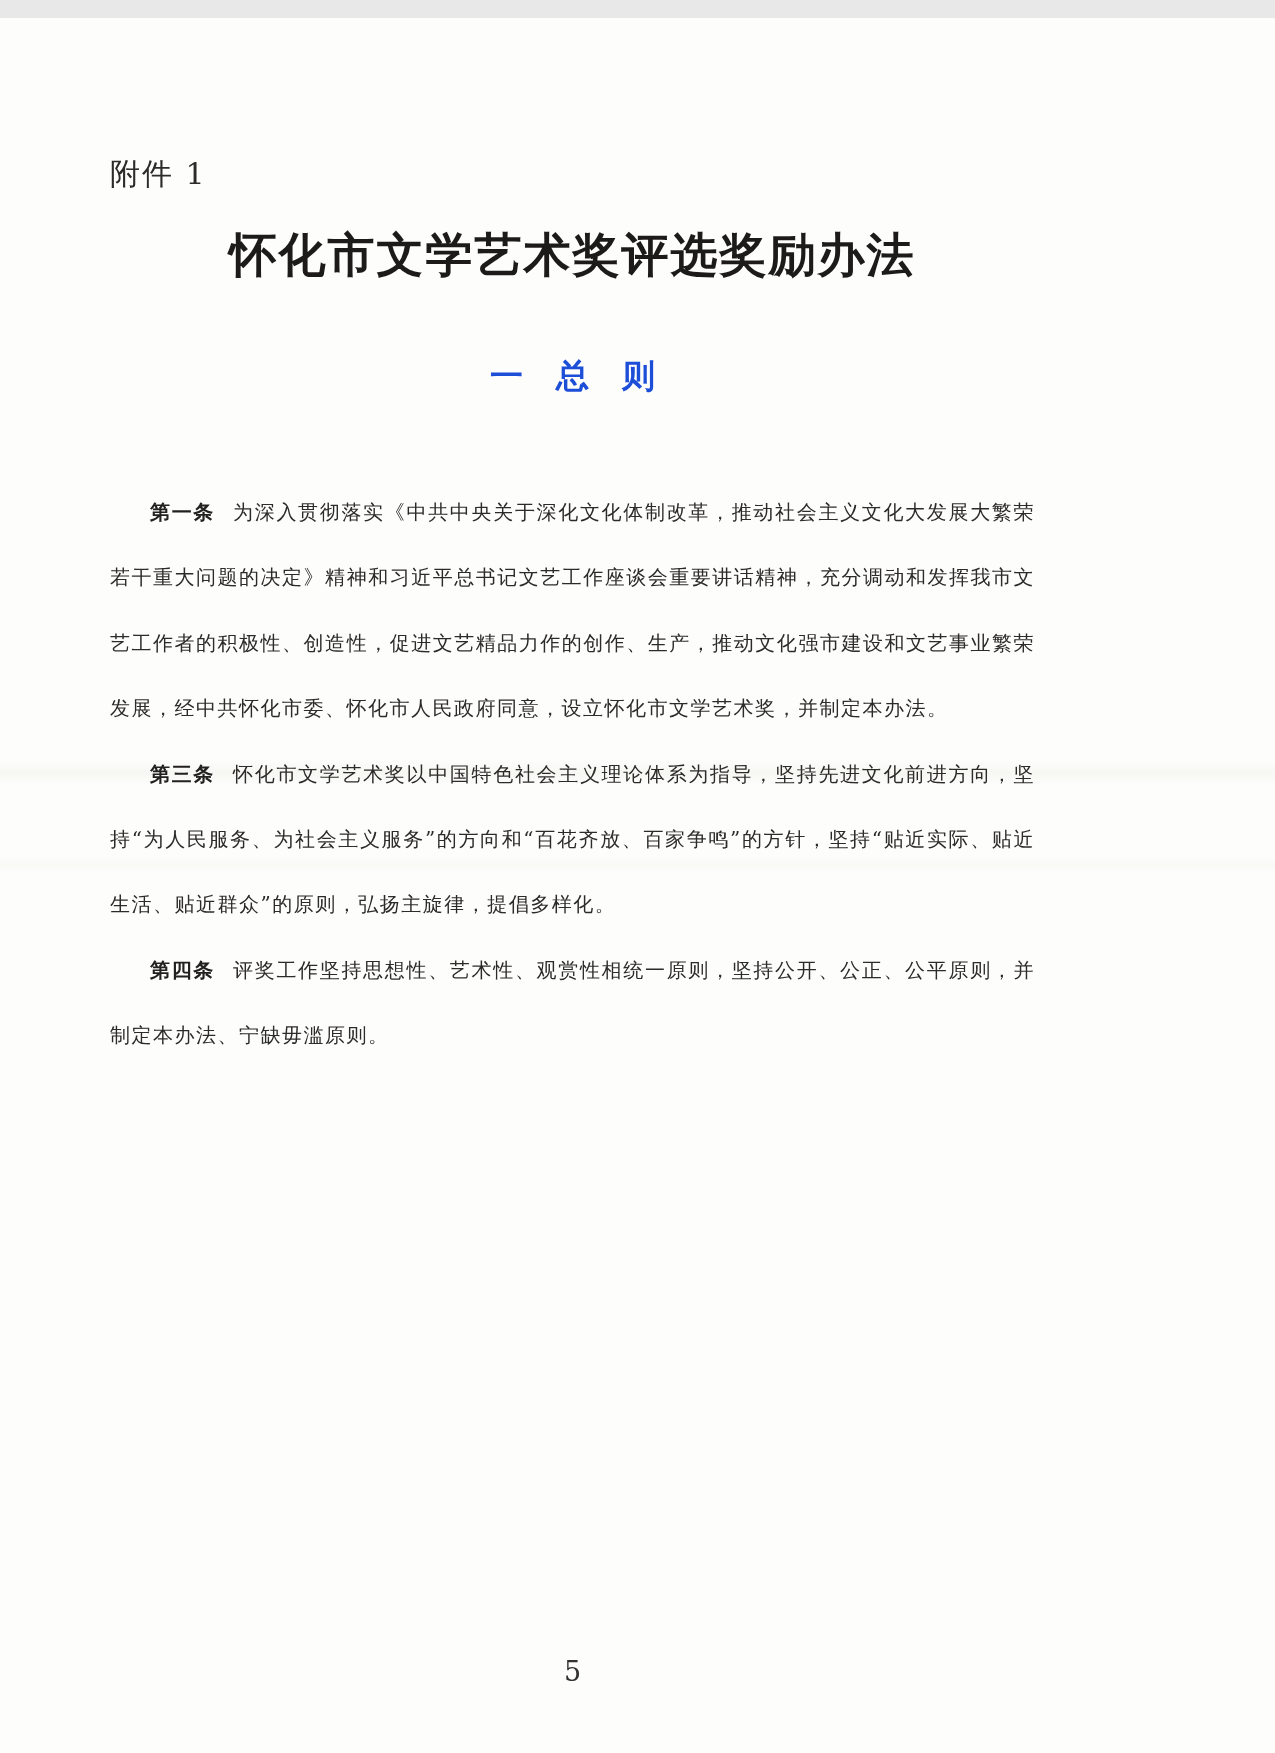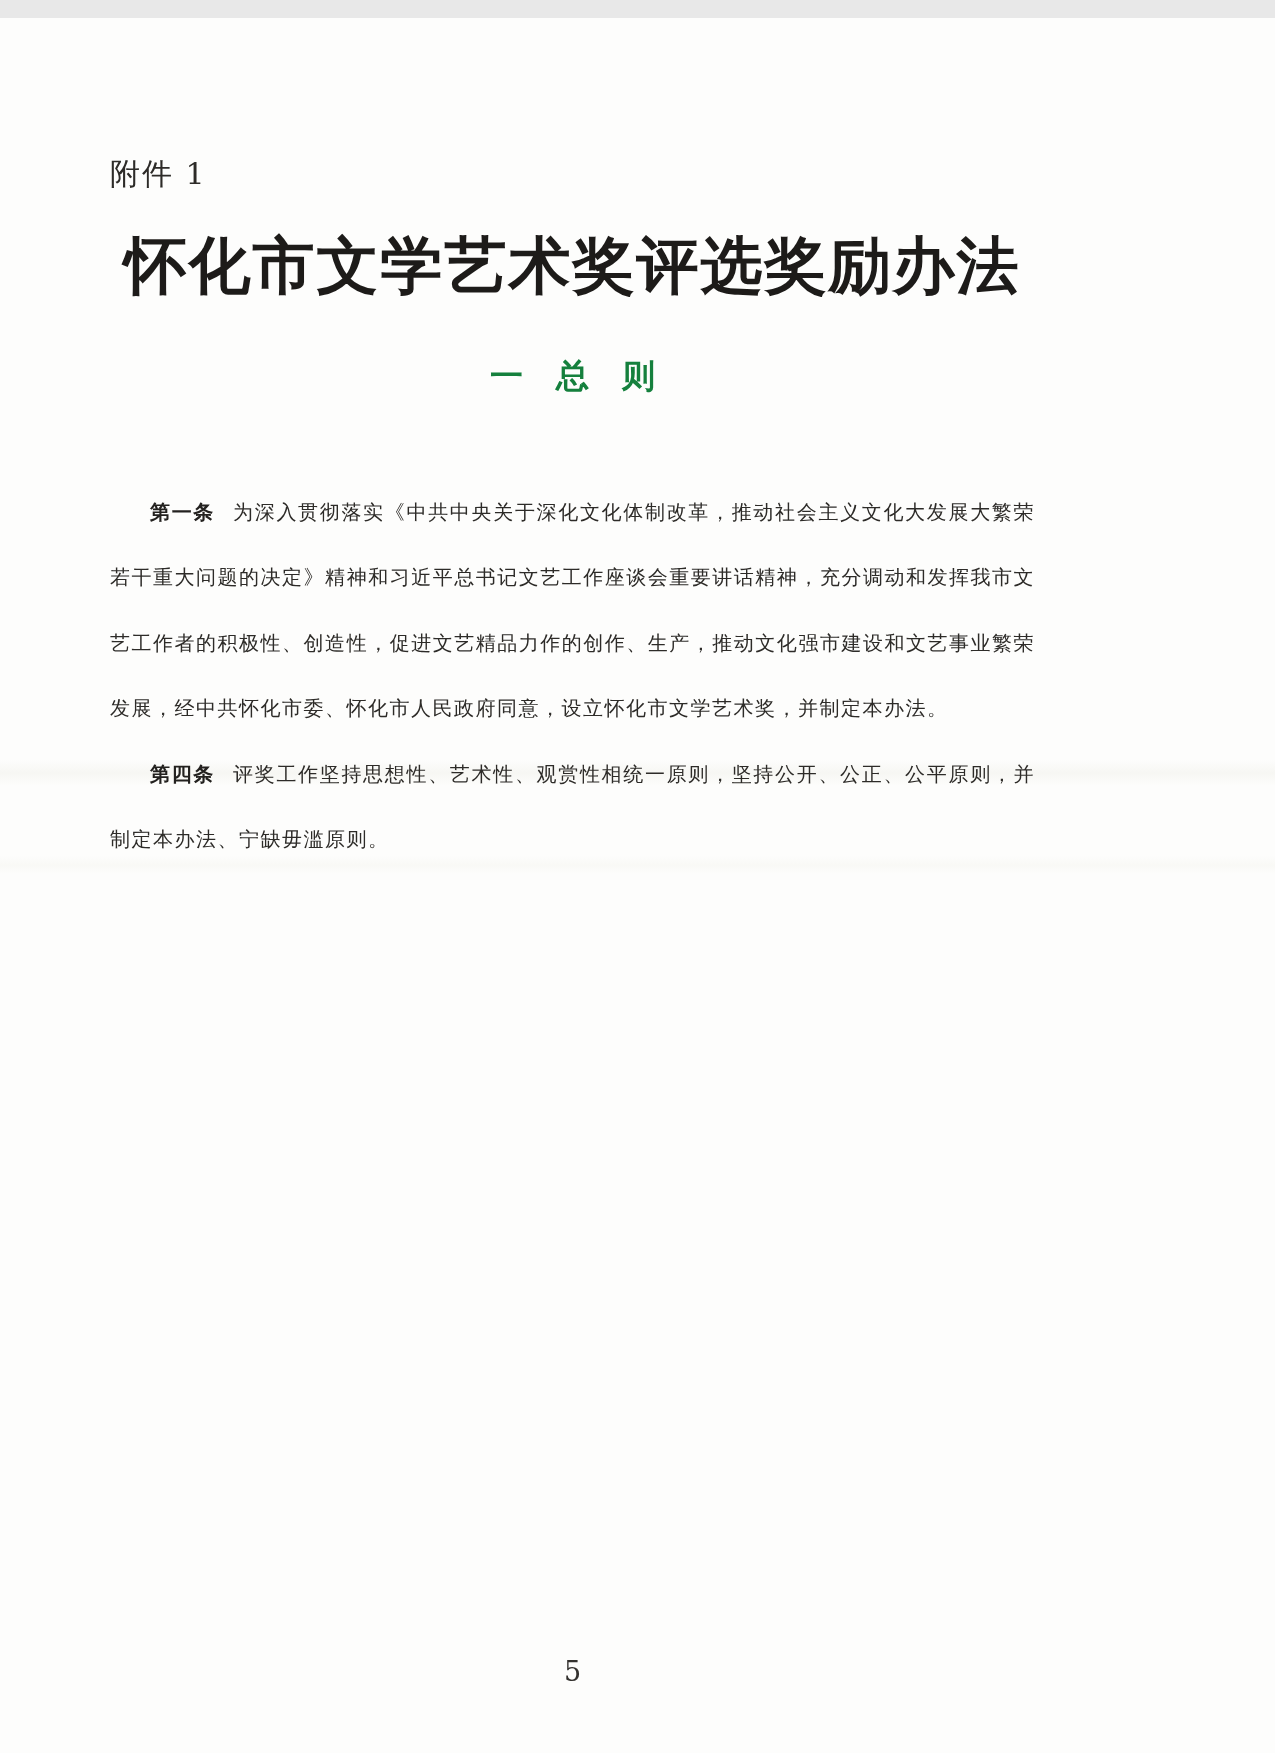--- a/index.html
+++ b/index.html
@@ -38,34 +38,34 @@
     left: 110px;
     font-size: 30px;
     letter-spacing: 2px;
   }
   .doc-title {
     position: absolute;
     top: 206px;
     left: 110px;
     width: 925px;
     text-align: center;
-    font-size: 62px;
+    font-size: 47px;
     font-weight: bold;
     letter-spacing: 2px;
     color: #1d1b19;
   }
   .chapter {
     position: absolute;
     top: 336px;
     left: 110px;
     width: 925px;
     text-align: center;
     font-size: 33px;
     font-weight: bold;
-    color: #15803d;
+    color: #1d4ed8;
   }
   .body-text {
     position: absolute;
     top: 462px;
     left: 110px;
     width: 925px;
     font-size: 20px;
     line-height: 65.4px;
     text-align: justify;
     letter-spacing: 1.5px;
@@ -101,19 +101,22 @@
 
   <div class="doc-title">怀化市文学艺术奖评选奖励办法</div>
 
   <div class="chapter">一　总　则</div>
 
   <div class="body-text">
     <p>
       <span class="article-number">第一条</span><span>为深入贯彻落实《中共中央关于深化文化体制改革，推动社会主义文化大发展大繁荣若干重大问题的决定》精神和习近平总书记文艺工作座谈会重要讲话精神，充分调动和发挥我市文艺工作者的积极性、创造性，促进文艺精品力作的创作、生产，推动文化强市建设和文艺事业繁荣发展，经中共怀化市委、怀化市人民政府同意，设立怀化市文学艺术奖，并制定本办法。</span>
     </p>
     <p>
+      <span class="article-number">第三条</span><span>怀化市文学艺术奖以中国特色社会主义理论体系为指导，坚持先进文化前进方向，坚持“为人民服务、为社会主义服务”的方向和“百花齐放、百家争鸣”的方针，坚持“贴近实际、贴近生活、贴近群众”的原则，弘扬主旋律，提倡多样化。</span>
+    </p>
+    <p>
       <span class="article-number">第四条</span><span>评奖工作坚持思想性、艺术性、观赏性相统一原则，坚持公开、公正、公平原则，并制定本办法、宁缺毋滥原则。</span>
     </p>
   </div>
 
   <div class="page-number">5</div>
 
 </div>
 
 </body></html>

